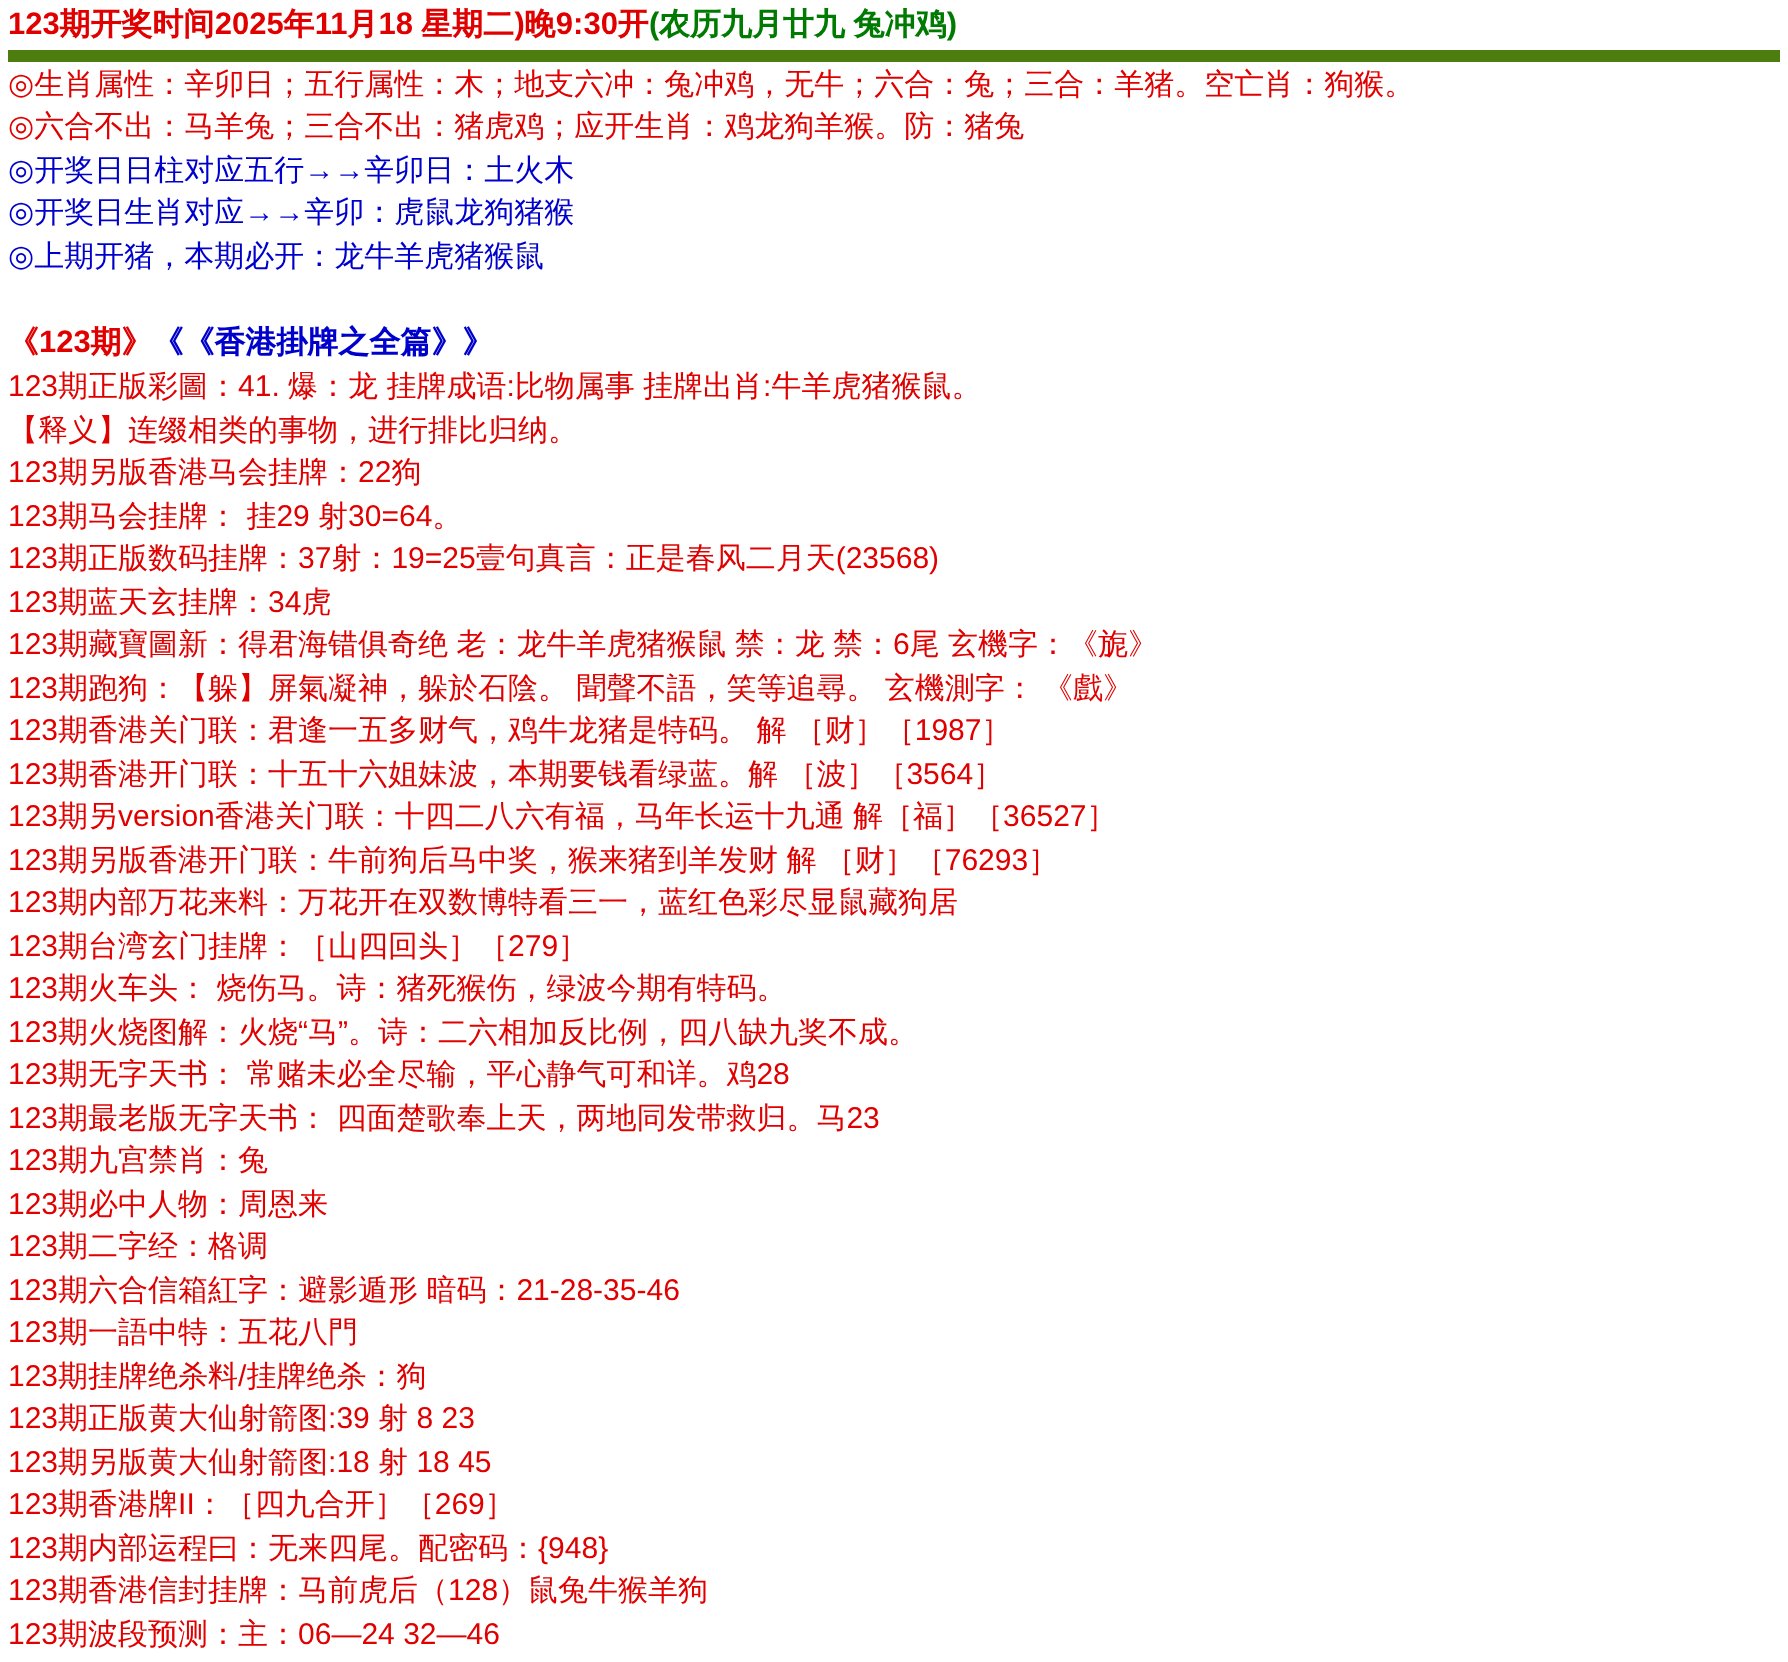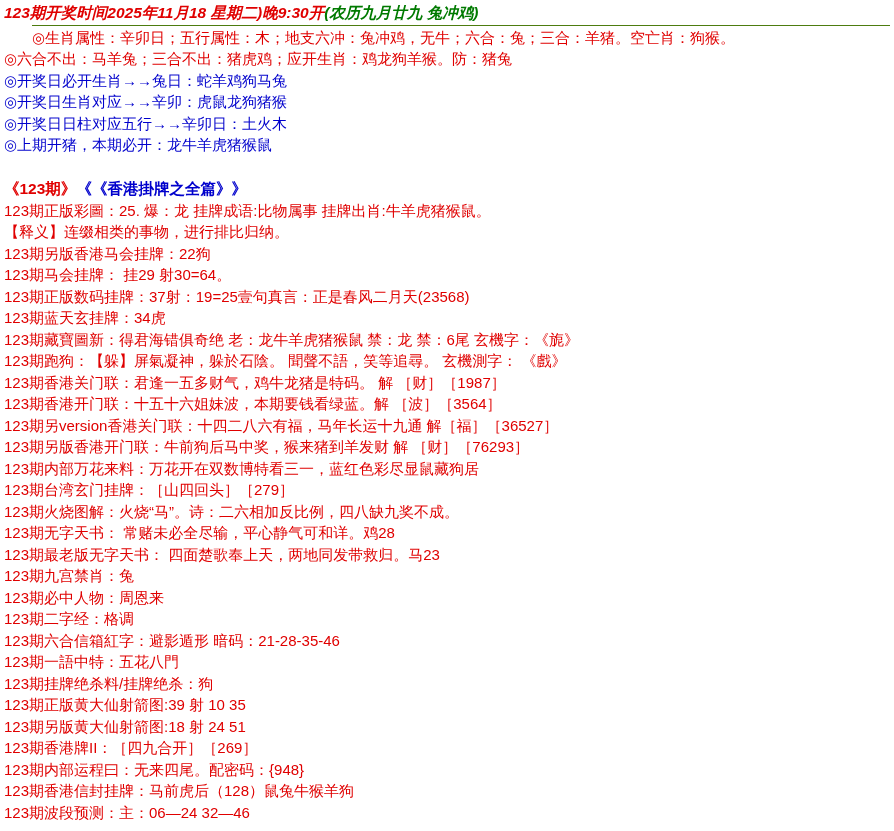--- a/index.html
+++ b/index.html
@@ -24,27 +24,25 @@
     white-space: nowrap;
     letter-spacing: 0px;
   }
   .red { color: #e00000; }
   .blue { color: #0000cc; }
   .green { color: #007a00; }
   .bold { font-weight: bold; }
   .hdr {
     font-size: 15.5px;
     font-weight: bold;
-    font-style: italic;
   }
   .sep-top {
-    border-top: 1px solid #4d7c0f;
+    border-top: 6px solid #4d7c0f;
     margin-top: 1px;
     padding-top: 1px;
-    margin-left: 28px;
   }
   .title-line {
     font-size: 15.5px;
     font-weight: bold;
     line-height: 22px;
     white-space: nowrap;
     margin-top: 22px;
   }
   .marker {
     font-weight: bold;
@@ -60,66 +58,64 @@
   </div>
 
   <div class="line sep-top">
     <span class="red bold marker">◎</span><span class="red">生肖属性：辛卯日；五行属性：木；地支六冲：兔冲鸡，无牛；六合：兔；三合：羊猪。空亡肖：狗猴。</span>
   </div>
 
   <div class="line">
     <span class="red bold marker">◎</span><span class="red">六合不出：马羊兔；三合不出：猪虎鸡；应开生肖：鸡龙狗羊猴。防：猪兔</span>
   </div>
 
+
   <div class="line">
-    <span class="blue bold marker">◎</span><span class="blue">开奖日必开生肖→→兔日：蛇羊鸡狗马兔</span>
+    <span class="blue bold marker">◎</span><span class="blue">开奖日日柱对应五行→→辛卯日：土火木</span>
   </div>
 
   <div class="line">
     <span class="blue bold marker">◎</span><span class="blue">开奖日生肖对应→→辛卯：虎鼠龙狗猪猴</span>
-  </div>
-
-  <div class="line">
-    <span class="blue bold marker">◎</span><span class="blue">开奖日日柱对应五行→→辛卯日：土火木</span>
   </div>
 
   <div class="line">
     <span class="blue bold marker">◎</span><span class="blue">上期开猪，本期必开：龙牛羊虎猪猴鼠</span>
   </div>
 
   <div class="title-line">
     <span class="red">《123期》</span><span class="blue">《《香港掛牌之全篇》》</span>
   </div>
 
   <div>
-    <div class="line red">123期正版彩圖：25. 爆：龙  挂牌成语:比物属事  挂牌出肖:牛羊虎猪猴鼠。</div>
+    <div class="line red">123期正版彩圖：41. 爆：龙  挂牌成语:比物属事  挂牌出肖:牛羊虎猪猴鼠。</div>
     <div class="line red">【释义】连缀相类的事物，进行排比归纳。</div>
     <div class="line red">123期另版香港马会挂牌：22狗</div>
     <div class="line red">123期马会挂牌：  挂29  射30=64。</div>
     <div class="line red">123期正版数码挂牌：37射：19=25壹句真言：正是春风二月天(23568)</div>
     <div class="line red">123期蓝天玄挂牌：34虎</div>
     <div class="line red">123期藏寶圖新：得君海错俱奇绝  老：龙牛羊虎猪猴鼠  禁：龙  禁：6尾  玄機字：《旎》</div>
     <div class="line red">123期跑狗：【躲】屏氣凝神，躲於石陰。   聞聲不語，笑等追尋。  玄機測字： 《戲》</div>
     <div class="line red">123期香港关门联：君逢一五多财气，鸡牛龙猪是特码。  解 ［财］［1987］</div>
     <div class="line red">123期香港开门联：十五十六姐妹波，本期要钱看绿蓝。解 ［波］［3564］</div>
     <div class="line red">123期另version香港关门联：十四二八六有福，马年长运十九通  解［福］［36527］</div>
     <div class="line red">123期另版香港开门联：牛前狗后马中奖，猴来猪到羊发财  解 ［财］［76293］</div>
     <div class="line red">123期内部万花来料：万花开在双数博特看三一，蓝红色彩尽显鼠藏狗居</div>
     <div class="line red">123期台湾玄门挂牌：［山四回头］［279］</div>
+    <div class="line red">123期火车头：  烧伤马。诗：猪死猴伤，绿波今期有特码。</div>
     <div class="line red">123期火烧图解：火烧“马”。诗：二六相加反比例，四八缺九奖不成。</div>
     <div class="line red">123期无字天书：  常赌未必全尽输，平心静气可和详。鸡28</div>
     <div class="line red">123期最老版无字天书：  四面楚歌奉上天，两地同发带救归。马23</div>
     <div class="line red">123期九宫禁肖：兔</div>
     <div class="line red">123期必中人物：周恩来</div>
     <div class="line red">123期二字经：格调</div>
     <div class="line red">123期六合信箱紅字：避影遁形  暗码：21-28-35-46</div>
     <div class="line red">123期一語中特：五花八門</div>
     <div class="line red">123期挂牌绝杀料/挂牌绝杀：狗</div>
-    <div class="line red">123期正版黄大仙射箭图:39  射  10  35</div>
-    <div class="line red">123期另版黄大仙射箭图:18  射  24  51</div>
+    <div class="line red">123期正版黄大仙射箭图:39  射  8  23</div>
+    <div class="line red">123期另版黄大仙射箭图:18  射  18  45</div>
     <div class="line red">123期香港牌II：［四九合开］［269］</div>
     <div class="line red">123期内部运程曰：无来四尾。配密码：{948}</div>
     <div class="line red">123期香港信封挂牌：马前虎后（128）鼠兔牛猴羊狗</div>
     <div class="line red">123期波段预测：主：06—24  32—46</div>
 
   </div>
 
 </div>
 
 </body></html>

